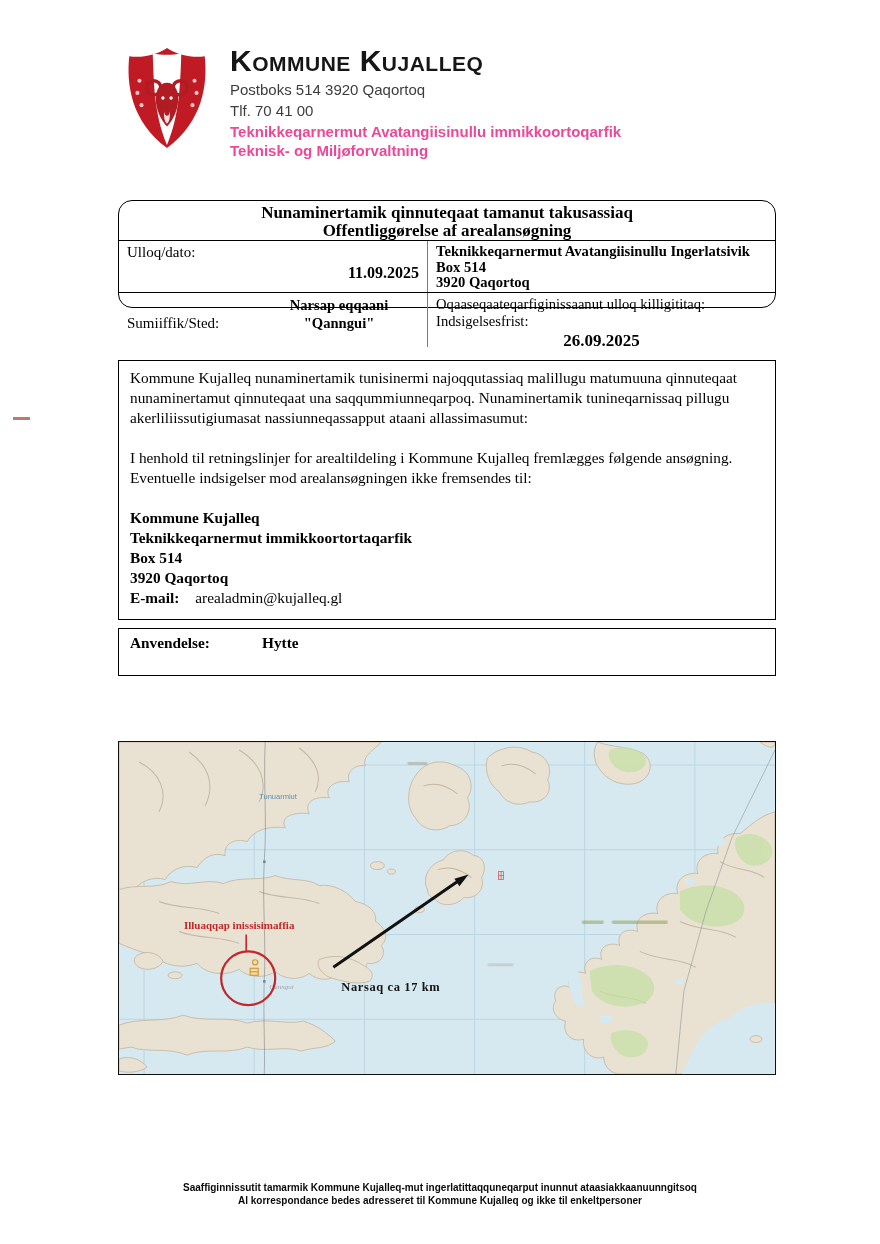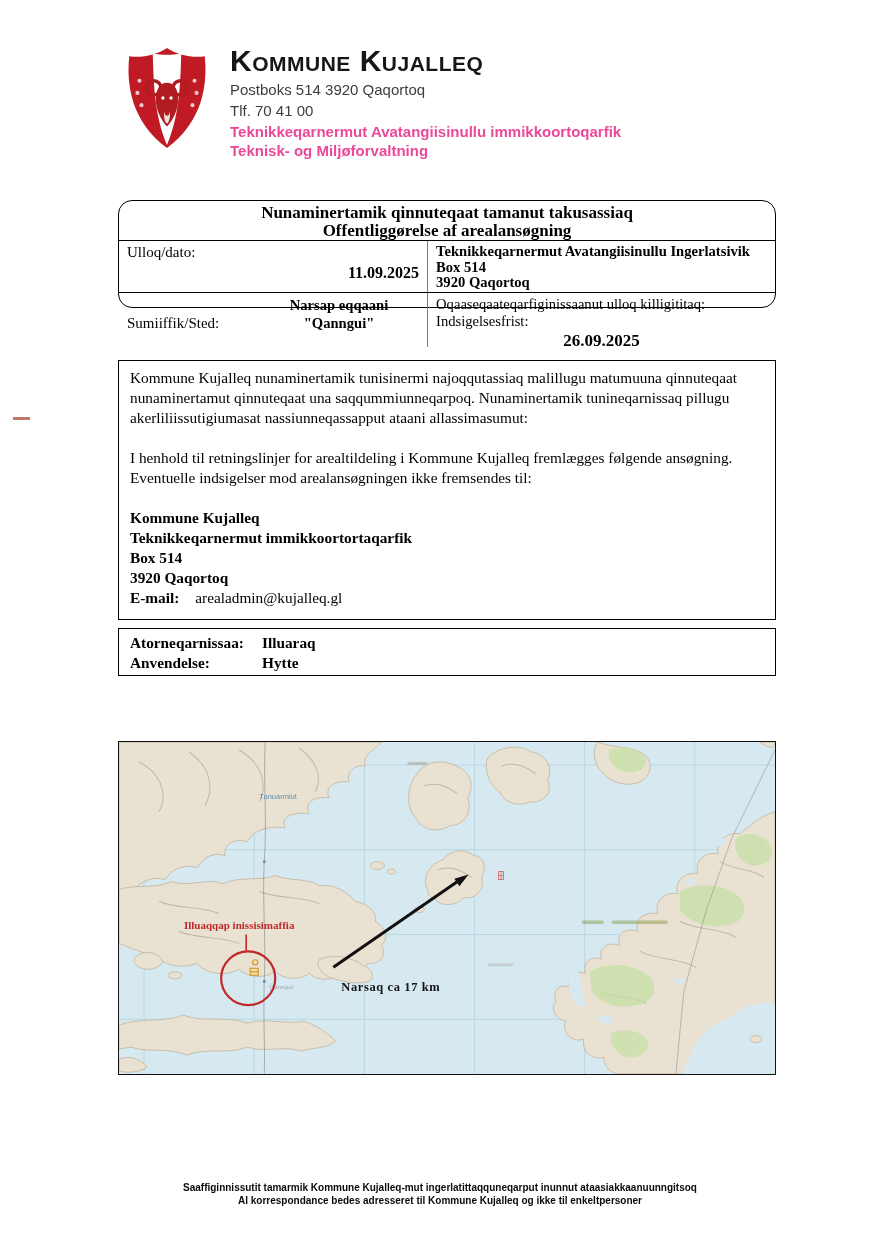--- a/index.html
+++ b/index.html
@@ -128,24 +128,20 @@
       <b>Box 514</b>
       <b>3920 Qaqortoq</b>
       <div class="email-line">
         <span class="elab">E-mail:</span><span class="eval">arealadmin@kujalleq.gl</span>
       </div>
     </div>
   </div>
 
   <div class="tbl box3">
     <div class="use-row">
-      <span class="ulab">Atorneqarnissaa:</span>
-      <span>Illuaraq</span>
-    </div>
-    <div class="use-row">
       <span class="ulab">Anvendelse:</span>
       <span>Hytte</span>
     </div>
   </div>
 
   <div class="map-box">
     <svg viewBox="0 0 655 333" preserveAspectRatio="none">
 
       <rect x="0" y="0" width="655" height="333" fill="#d7e9f0"></rect>
 

